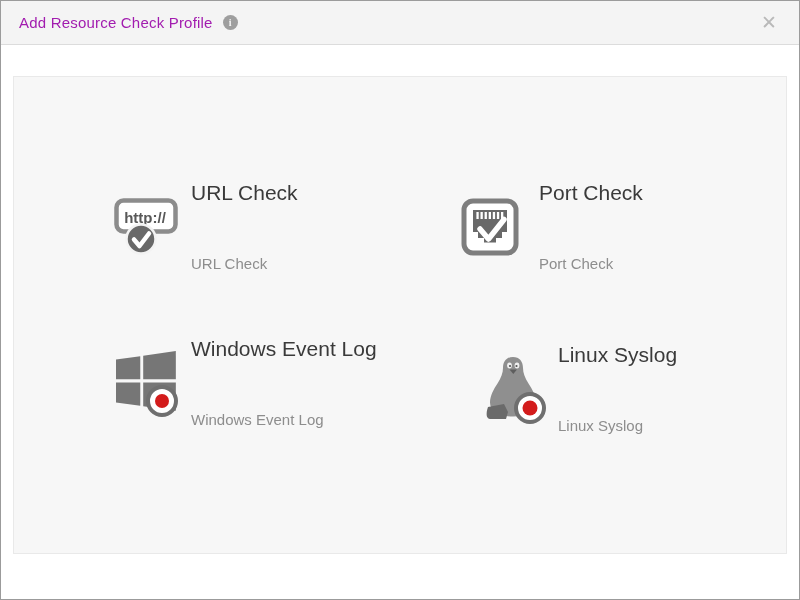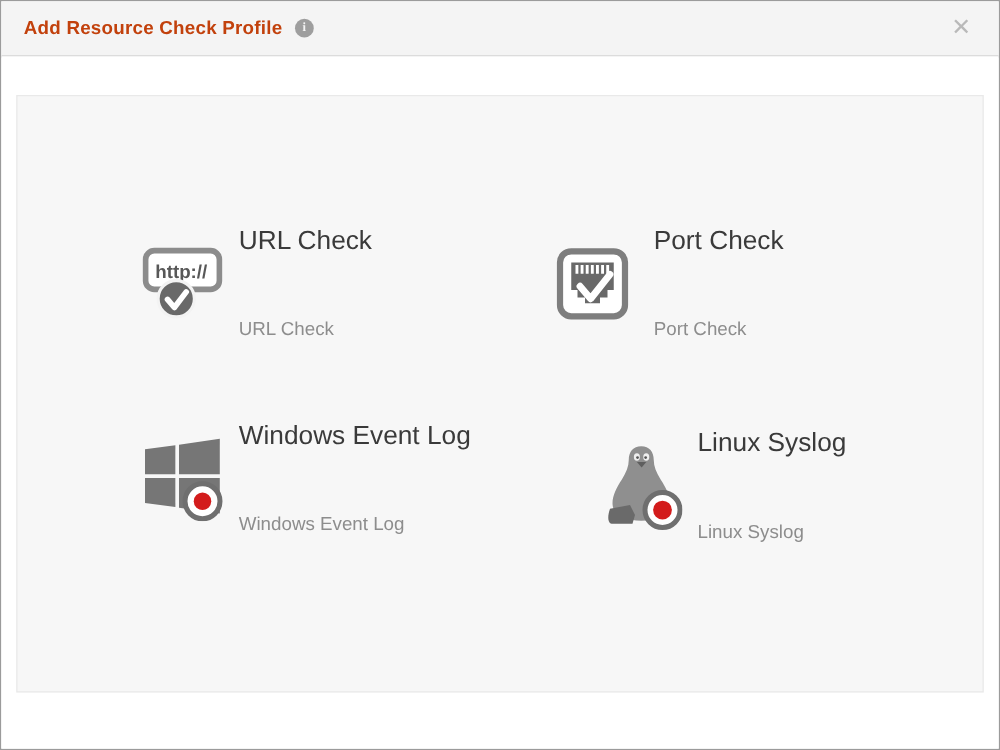--- a/index.html
+++ b/index.html
@@ -6,21 +6,21 @@
   html,body { width:800px; height:600px; font-family:"Liberation Sans", sans-serif; background:#fff; }
   .modal {
     position:relative; width:800px; height:600px;
     border:1px solid #9b9b9b; background:#fff; overflow:hidden;
   }
   .modal-header {
     position:absolute; top:0; left:0; right:0; height:44px;
     background:#f4f4f4; border-bottom:1px solid #dcdcdc;
     display:flex; align-items:center; padding:0 18px;
   }
-  .modal-title { font-size:15px; font-weight:700; color:#c2410c; letter-spacing:.2px;text-align:center; }
+  .modal-title { font-size:15px; font-weight:400; color:#a21caf; letter-spacing:.2px;text-align:center; }
   .info-badge {
     margin-left:10px; width:15px; height:15px; border-radius:50%;
     background:#9e9e9e; color:#f4f4f4; font-size:10px; font-weight:700;
     display:inline-flex; align-items:center; justify-content:center;
     font-family:"Liberation Serif", serif; cursor:pointer;
   }
   .close-btn {
     margin-left:auto; background:none; border:none; color:#b9b9b9;
     font-size:19px; line-height:1; cursor:pointer; padding:2px 4px;
     font-family:"Liberation Sans", sans-serif;
@@ -61,21 +61,21 @@
             <circle cx="28" cy="43" r="14.5" fill="#696969" stroke="#f3f3f3" stroke-width="2.5"></circle>
             <path d="M21 43.5 l5.5 6.5 L36 37.5" stroke="#ffffff" stroke-width="4.5" fill="none" stroke-linecap="round" stroke-linejoin="round"></path>
           </svg>
         </span>
         <span class="opt-text">
           <span class="opt-title">URL Check</span>
           <span class="opt-subtitle">URL Check</span>
         </span>
       </div>
 
-      <div class="option" style="left:431px; top:119px; height:62px;justify-content:flex-end;">
+      <div class="option" style="left:447px; top:119px; height:62px;justify-content:flex-end;">
         <span class="icon-wrap">
           <svg width="58" height="58" viewBox="0 0 58 58">
             <rect x="3" y="3" width="52" height="52" rx="9" fill="#ffffff" stroke="#7e7e7e" stroke-width="5"></rect>
             <path d="M12 12 H46 V34 H41 V40 H35 V44.5 H23 V40 H17 V34 H12 Z" fill="#696969"></path>
             <g fill="#ffffff">
               <rect x="15.4" y="14" width="2.3" height="7"></rect>
               <rect x="19.5" y="14" width="2.3" height="7"></rect>
               <rect x="23.6" y="14" width="2.3" height="7"></rect>
               <rect x="27.7" y="14" width="2.3" height="7"></rect>
               <rect x="31.8" y="14" width="2.3" height="7"></rect>

